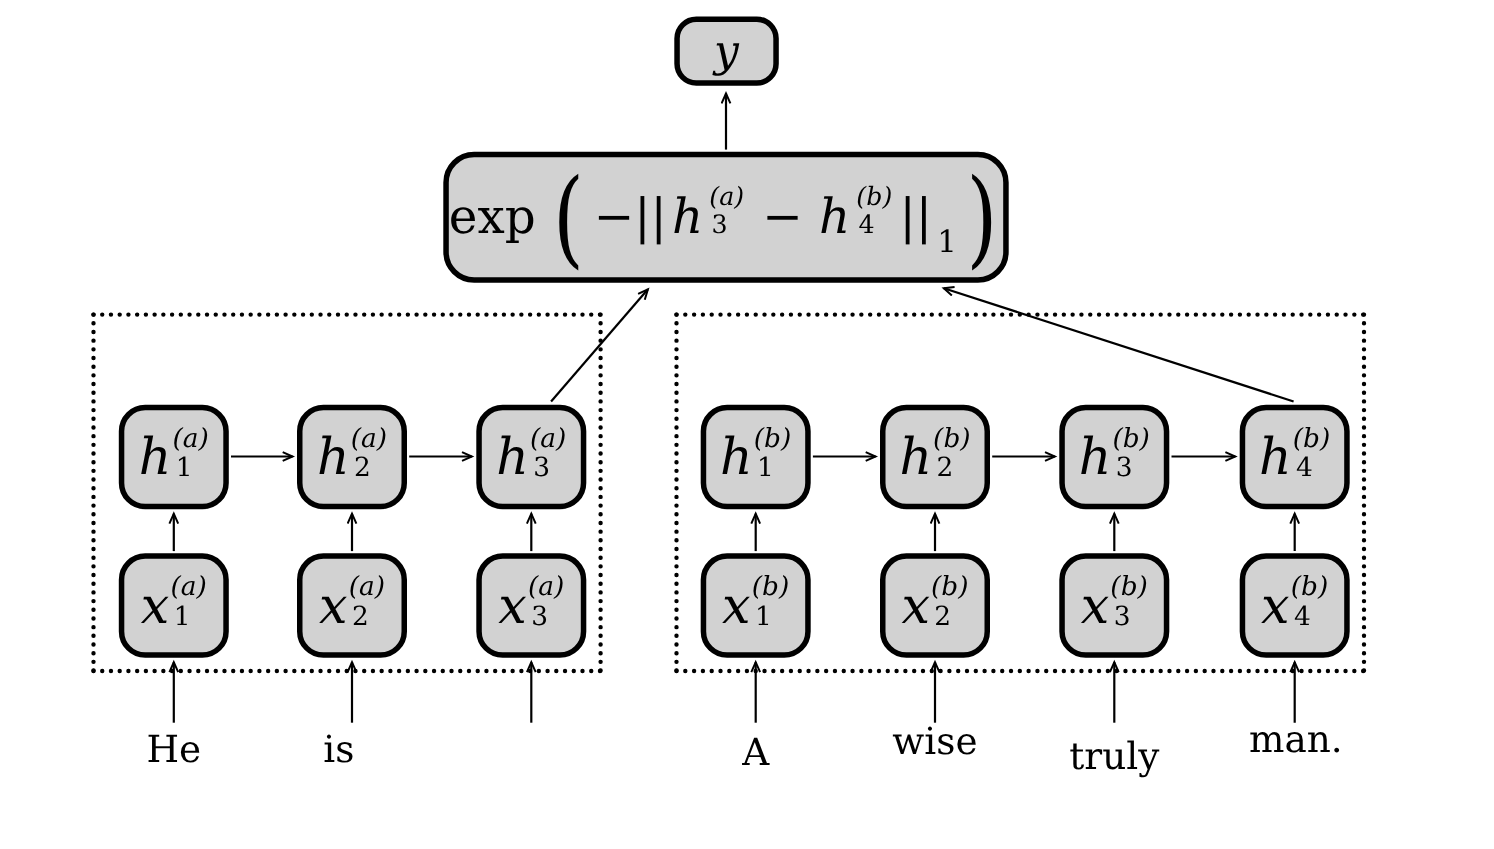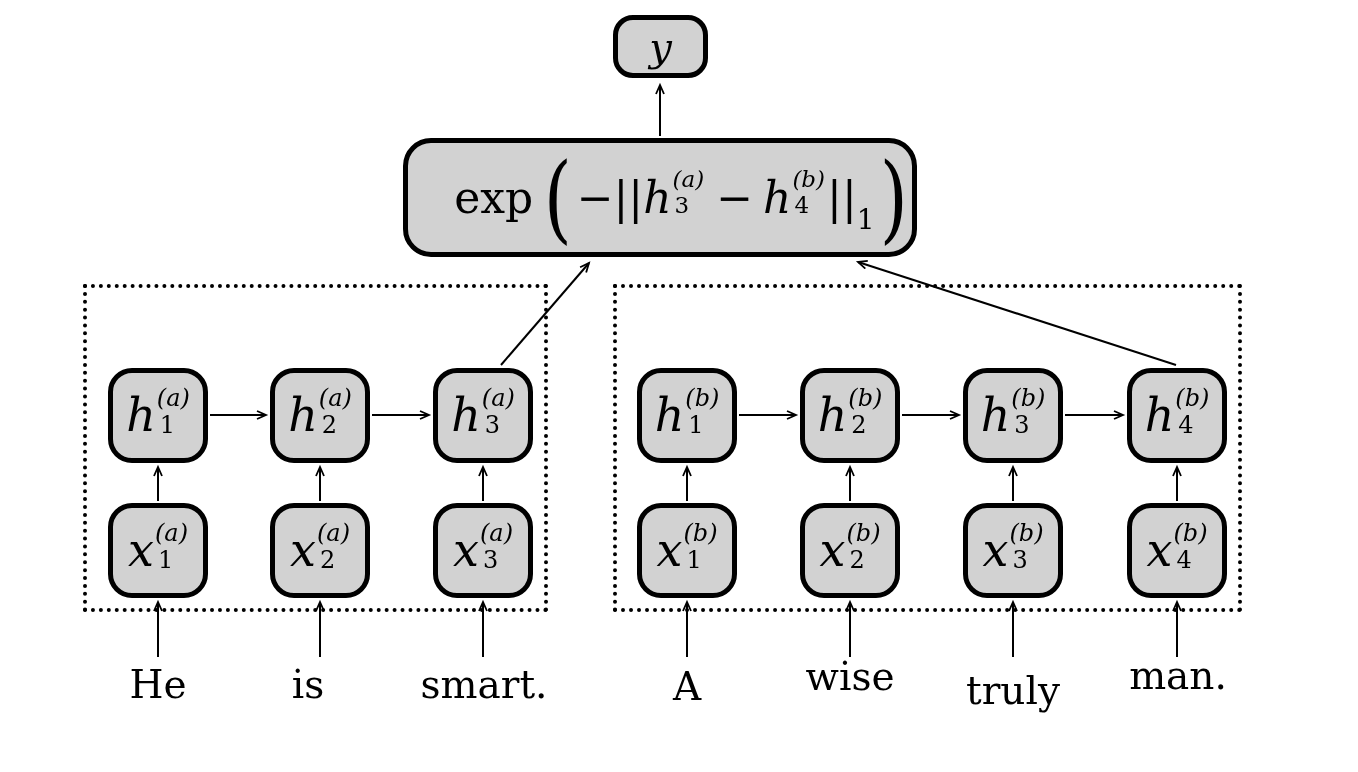--- a/index.html
+++ b/index.html
@@ -59,21 +59,21 @@
     font-size: 40px;
   }
 
   .simbox {
     position: absolute;
     left: 403px; top: 138px;
     width: 514px; height: 119px;
     background: var(--node-fill);
     border: 5px solid var(--stroke);
     border-radius: 28px;
-    display: flex; align-items: center; justify-content: flex-end;
+    display: flex; align-items: center; justify-content: space-between;
   }
   .f-func { font-size: 44px; line-height: 1; }
   .f-big  { font-size: 96px; line-height: 1; font-weight: 200; transform: scaleX(.75); }
   .f-lp   { margin-left: 6px; }
   .f-main { font-size: 44px; line-height: 1; }
   .f-var  { font-style: italic; font-size: 44px; line-height: 1; }
   .f-op   { margin: 0 10px; }
   .f-stack {
     display: inline-flex; flex-direction: column; align-items: flex-start;
     line-height: 1; margin-left: 1px; margin-top: -10px; margin-right: 2px;
@@ -93,21 +93,21 @@
   .net-label {
     position: absolute;
     font-size: 37px;
     line-height: 1;
   }
   .nl-sub { font-style: italic; font-size: 28px; vertical-align: -7px; }
 
   .word {
     position: absolute;
     transform: translateX(-50%);
-    font-size: 39px;
+    font-size: 34px;
     line-height: 1;
     white-space: nowrap;
   }
 
   #wires { position: absolute; left: 0; top: 0; pointer-events: none; }
 </style>
 </head>
 <body>
 
 <div id="canvas">
@@ -237,21 +237,20 @@
   <div class="node" style="left:1127px; top:503px;">
     <span class="nvar">x</span>
     <span class="nstack">
         <span class="nsup">(b)</span>
         <span class="nsub">4</span>
       </span>
   </div>
 
   <div class="word" style="left:158px; top:665px;">He</div>
   <div class="word" style="left:308px; top:665px;">is</div>
-  <div class="word" style="left:484px; top:665px;">smart.</div>
   <div class="word" style="left:687px; top:667px;">A</div>
   <div class="word" style="left:850px; top:657px;">wise</div>
   <div class="word" style="left:1013px; top:671px;">truly</div>
   <div class="word" style="left:1178px; top:656px;">man.</div>
 
   <svg id="wires" width="1358" height="772" viewBox="0 0 1358 772">
     <defs>
       <marker id="arr" markerWidth="13" markerHeight="12" refX="10" refY="5" orient="auto" markerUnits="userSpaceOnUse">
         <path d="M1,1 L10,5 L1,9" fill="none" stroke="#000" stroke-width="1.8"></path>
       </marker>

